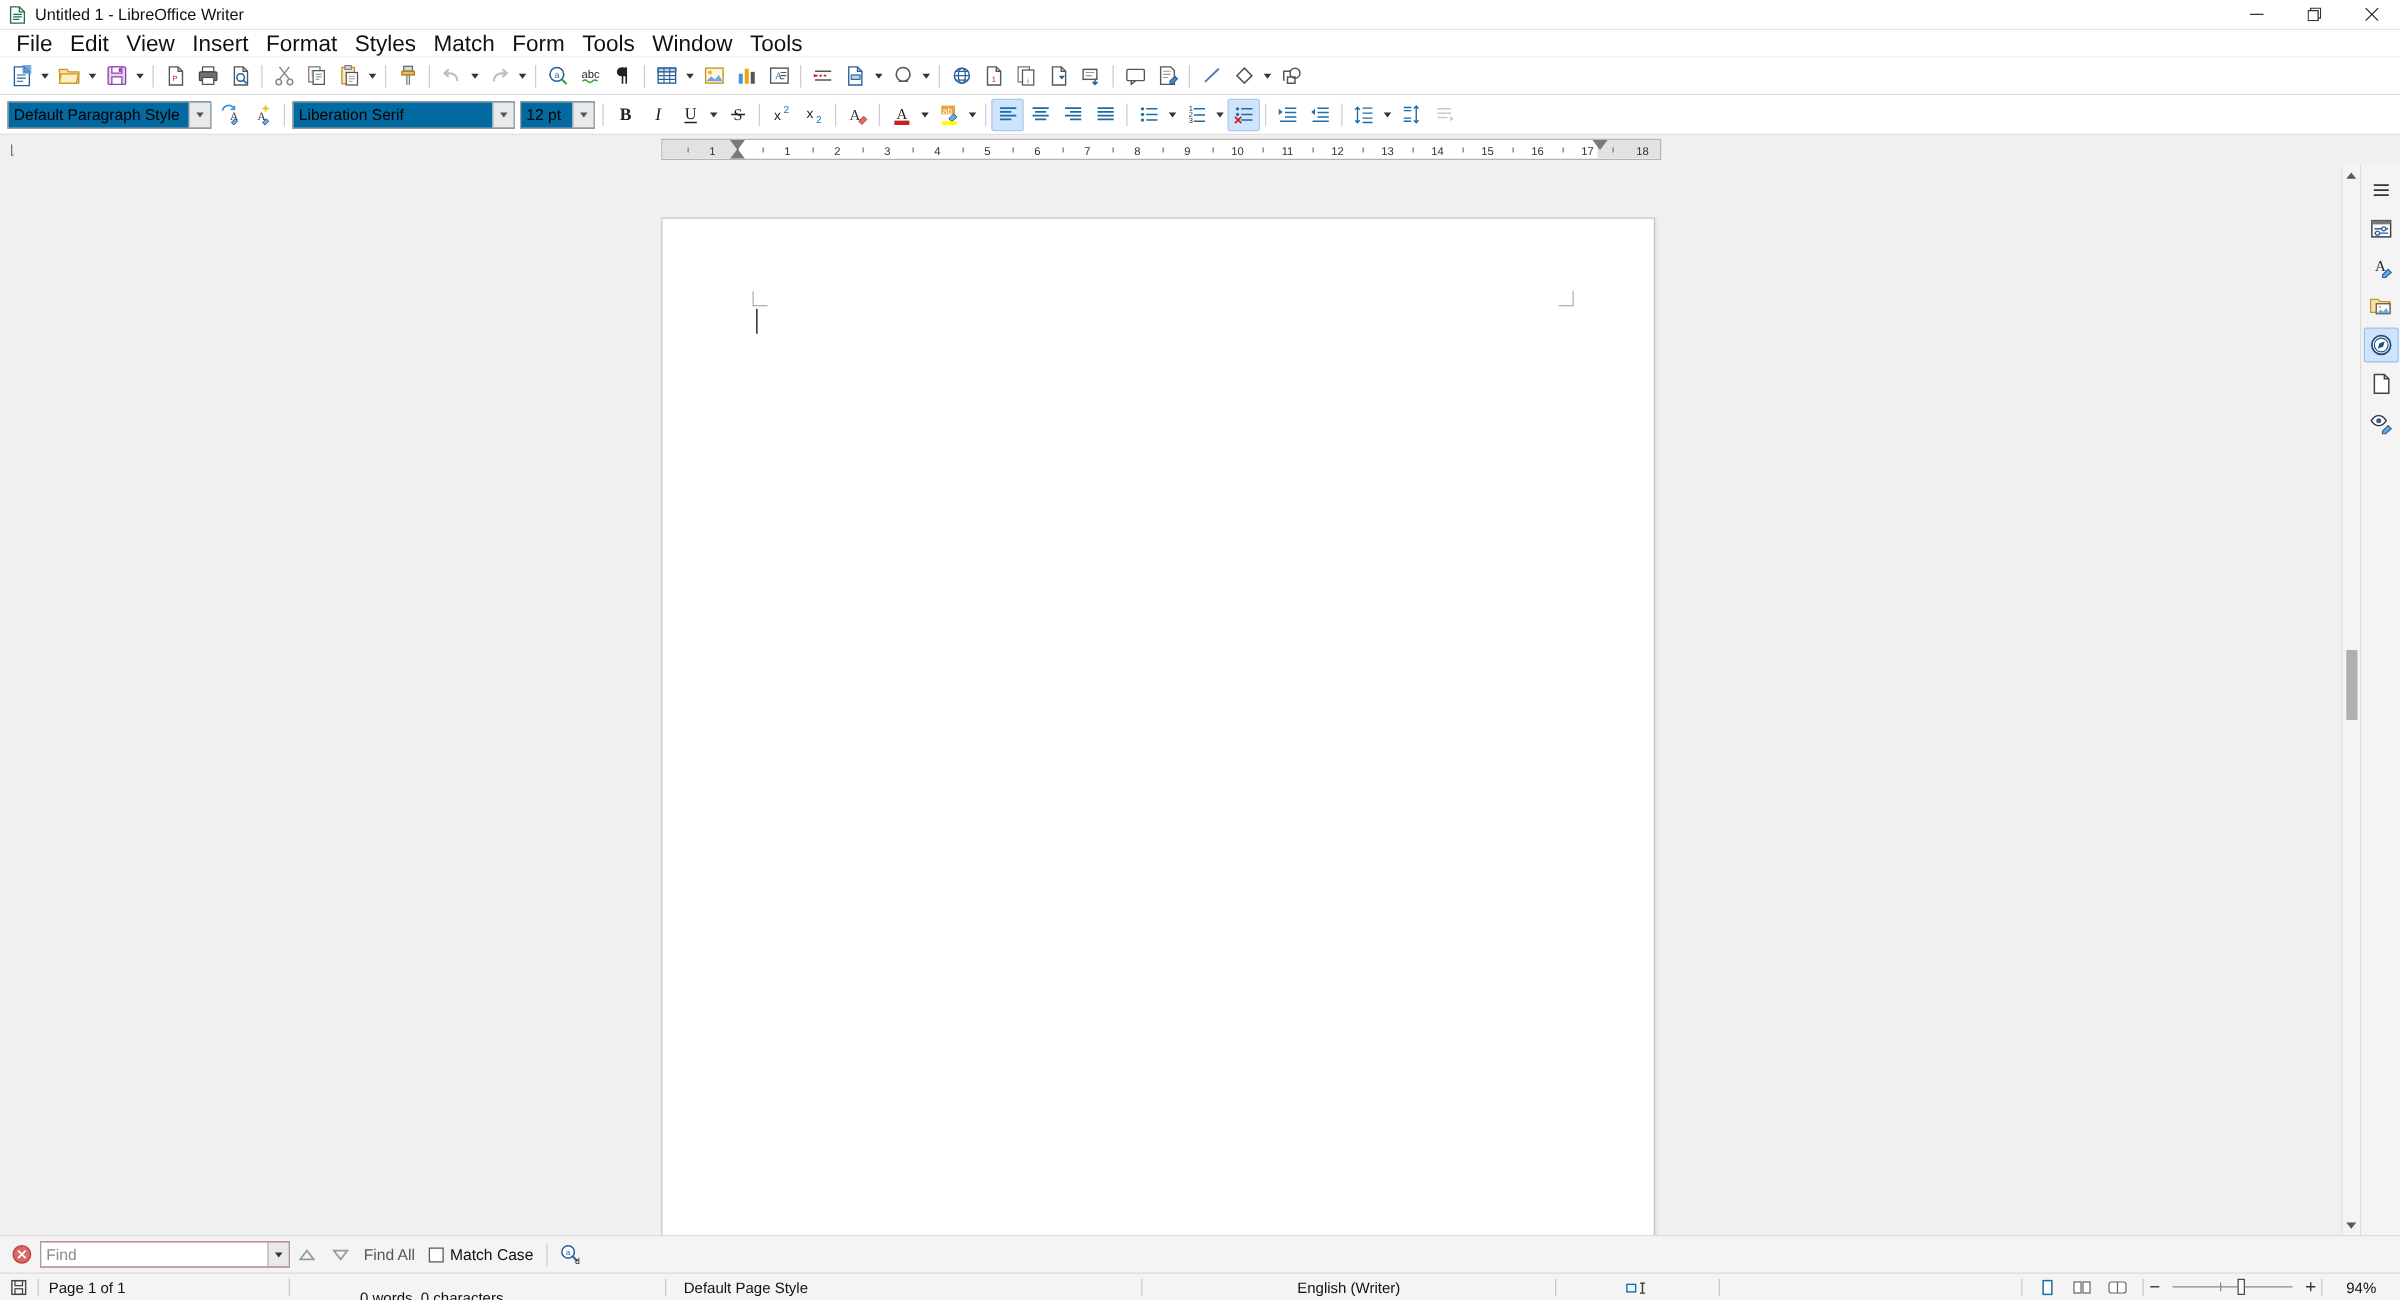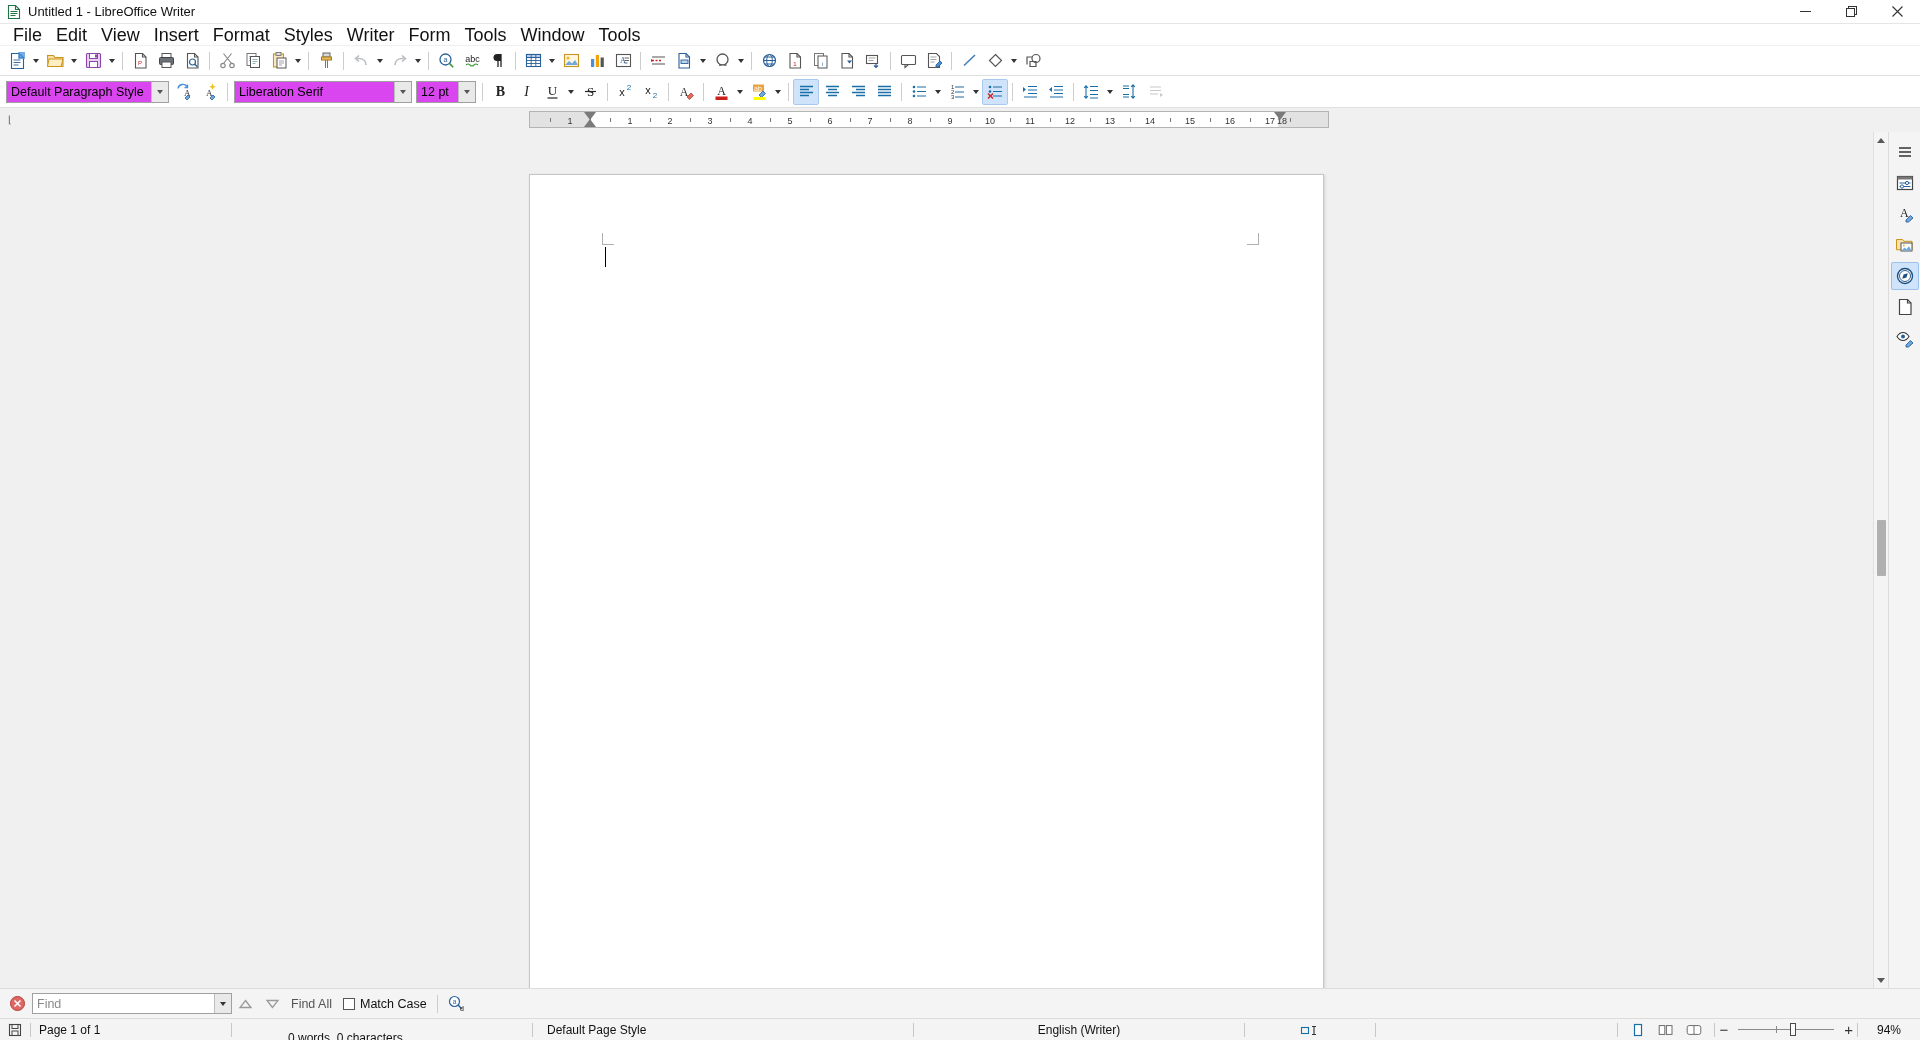--- a/index.html
+++ b/index.html
@@ -76,21 +76,21 @@
   }
   .caret {
     width: 0; height: 0;
     border-left: 3.5px solid transparent;
     border-right: 3.5px solid transparent;
     border-top: 4px solid #333;
   }
 
   
   .combo {
-    height: 22px; border: 1px solid #a0a0a0; background: #d946ef;
+    height: 22px; border: 1px solid #a0a0a0; background: #0369a1;
     display: flex; align-items: center; flex: 0 0 auto;
     margin: 0 2px;
   }
   .combo .val {
     padding: 0 4px; font-size: 12.5px; color: #000;
     white-space: nowrap; overflow: hidden; flex: 1 1 auto;
     line-height: 20px;
   }
   .combo .arrow {
     width: 17px; height: 20px; background: #e9e9e9;
@@ -292,21 +292,21 @@
   </span>
 </div>
 
 <div class="menubar">
   <span class="menuitem">File</span>
   <span class="menuitem">Edit</span>
   <span class="menuitem">View</span>
   <span class="menuitem">Insert</span>
   <span class="menuitem">Format</span>
   <span class="menuitem">Styles</span>
-  <span class="menuitem">Writer</span>
+  <span class="menuitem">Match</span>
   <span class="menuitem">Form</span>
   <span class="menuitem">Tools</span>
   <span class="menuitem">Window</span>
   <span class="menuitem">Tools</span>
 </div>
 
 <div class="toolbar standard">
 
   <span class="tb">
     <svg width="19" height="19" viewBox="0 0 19 19">
@@ -866,21 +866,21 @@
         <span class="rt" style="left:580px">13</span>
           <i class="rtick" style="left:600px"></i>
         <span class="rt" style="left:620px">14</span>
           <i class="rtick" style="left:640px"></i>
         <span class="rt" style="left:660px">15</span>
           <i class="rtick" style="left:680px"></i>
         <span class="rt" style="left:700px">16</span>
           <i class="rtick" style="left:720px"></i>
         <span class="rt" style="left:740px">17</span>
           <i class="rtick" style="left:760px"></i>
-        <span class="rt" style="left:752px">18</span>
+        <span class="rt" style="left:784px">18</span>
         <i class="indent-top" style="left:60px"></i>
         <i class="indent-bot" style="left:60px"></i>
         <i class="indent-top" style="left:750px"></i>
       </div>
     </div>
 
     <div class="canvas-wrap">
       <div class="canvas">
         <div class="page">
           <i class="margin-mark mm-tl"></i>

